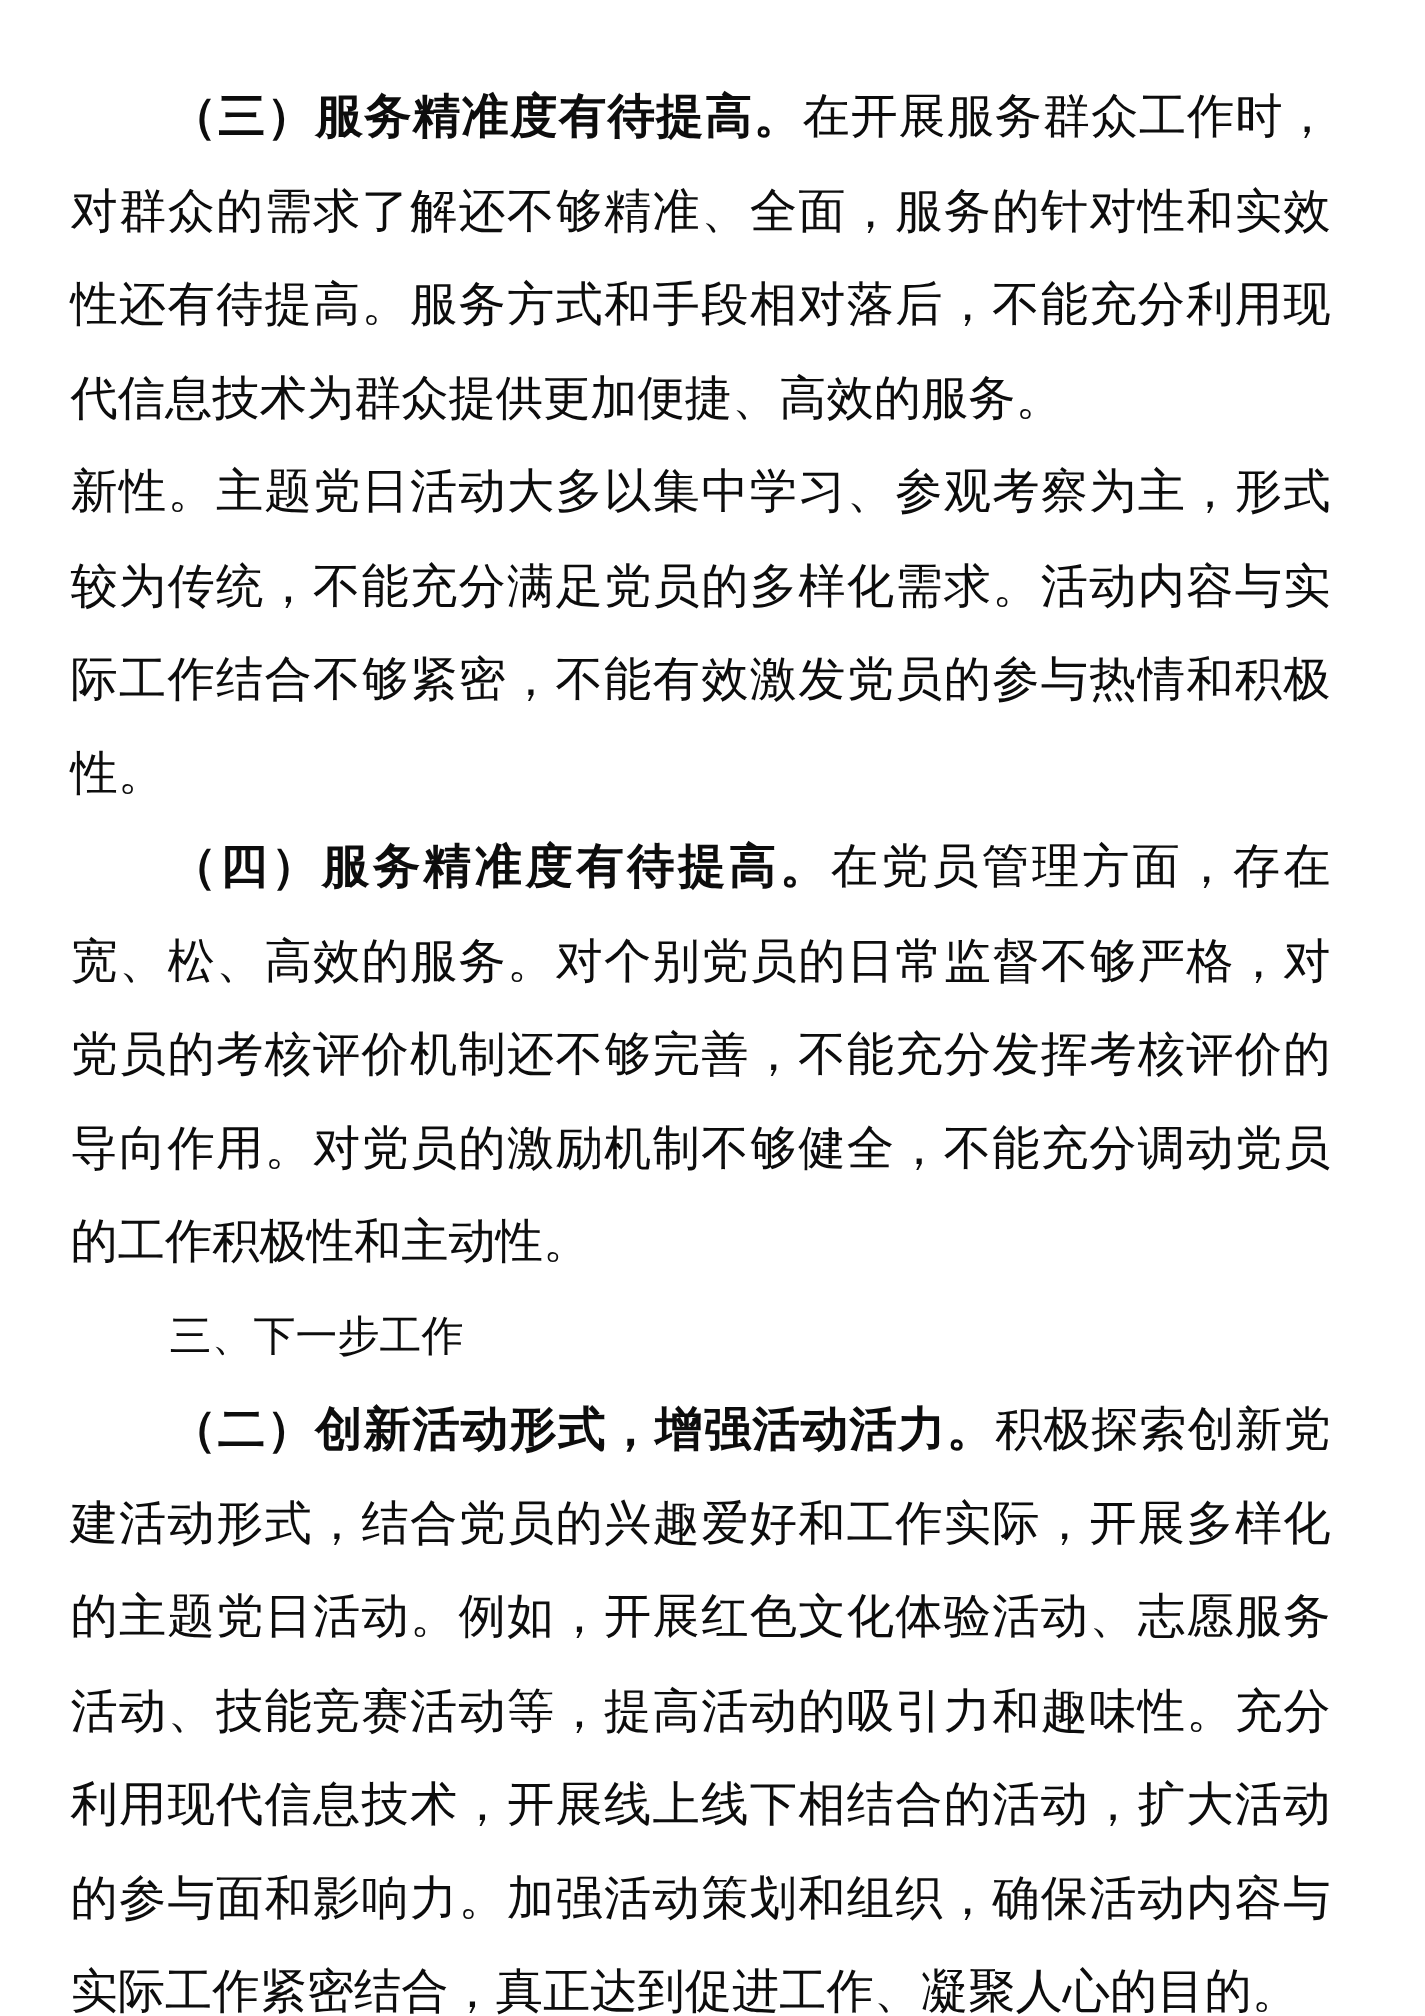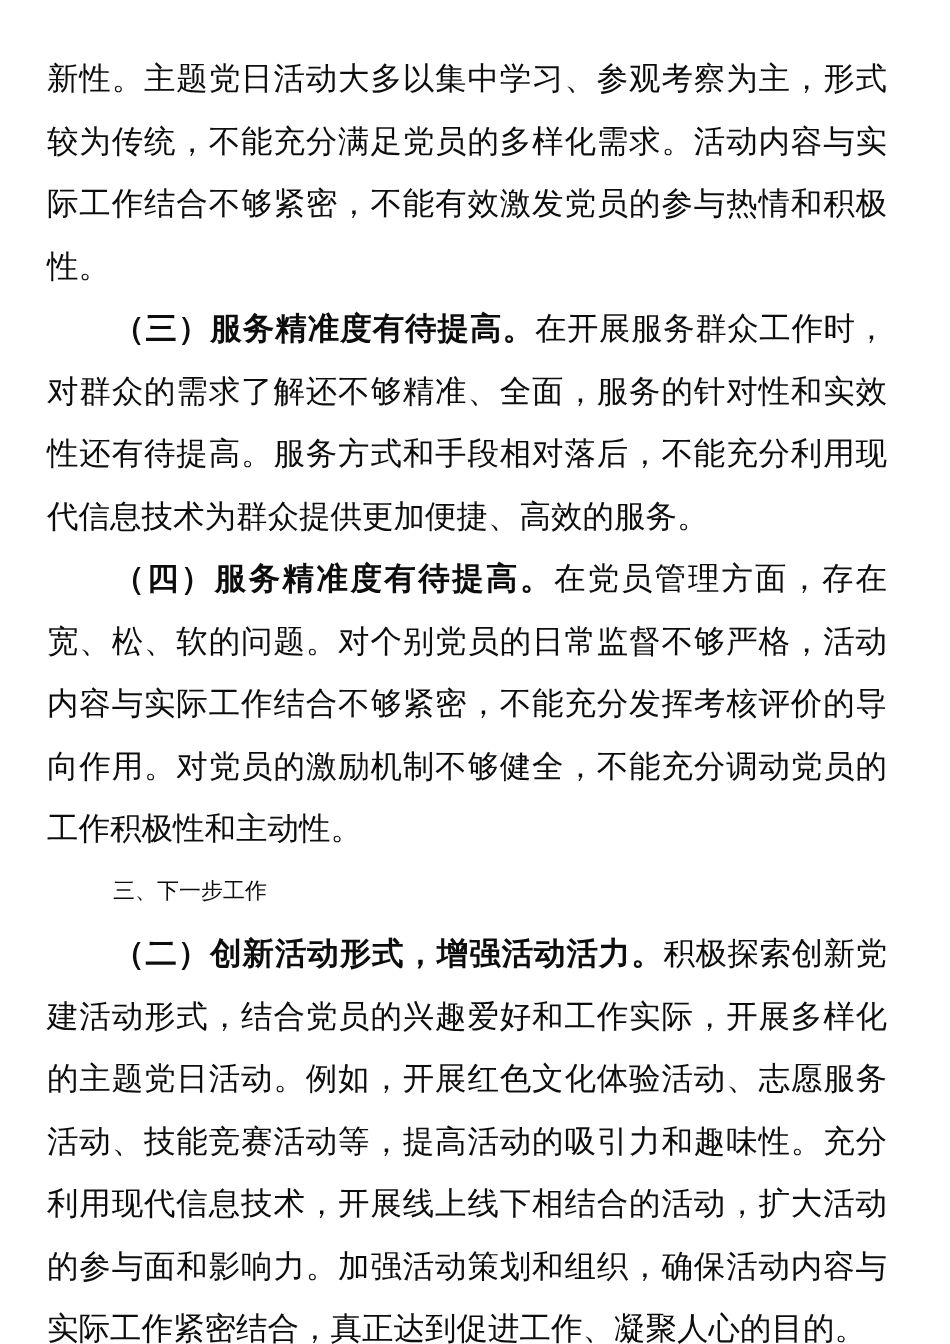--- a/index.html
+++ b/index.html
@@ -41,38 +41,38 @@
   }
   .para.indent {
     text-indent: 66px;
   }
   .lead {
     font-weight: bold;
     letter-spacing: 0.4px;
   }
   .sec-heading {
     margin: 0;
-    font-size: 22px;
+    font-size: 28px;
     line-height: 62.5px;
     font-weight: normal;
     text-indent: 66px;
     color: #0d0d0d;
   }
 </style>
 </head>
 <body>
 
 <div class="page">
   <div class="doc-body">
 
+    <p class="para indent"><span class="lead">（三）服务精准度有待提高。</span><span>在开展服务群众工作时，对群众的需求了解还不够精准、全面，服务的针对性和实效性还有待提高。服务方式和手段相对落后，不能充分利用现代信息技术为群众提供更加便捷、高效的服务。</span></p>
+
     <p class="para">新性。主题党日活动大多以集中学习、参观考察为主，形式较为传统，不能充分满足党员的多样化需求。活动内容与实际工作结合不够紧密，不能有效激发党员的参与热情和积极性。</p>
 
-    <p class="para indent"><span class="lead">（三）服务精准度有待提高。</span><span>在开展服务群众工作时，对群众的需求了解还不够精准、全面，服务的针对性和实效性还有待提高。服务方式和手段相对落后，不能充分利用现代信息技术为群众提供更加便捷、高效的服务。</span></p>
-
-    <p class="para indent"><span class="lead">（四）服务精准度有待提高。</span><span>在党员管理方面，存在宽、松、软的问题。对个别党员的日常监督不够严格，活动内容与实际工作结合不够紧密，不能充分发挥考核评价的导向作用。对党员的激励机制不够健全，不能充分调动党员的工作积极性和主动性。</span></p>
+    <p class="para indent"><span class="lead">（四）服务精准度有待提高。</span><span>在党员管理方面，存在宽、松、高效的服务。对个别党员的日常监督不够严格，对党员的考核评价机制还不够完善，不能充分发挥考核评价的导向作用。对党员的激励机制不够健全，不能充分调动党员的工作积极性和主动性。</span></p>
 
     <p class="sec-heading">三、下一步工作</p>
 
 
     <p class="para indent"><span class="lead">（二）创新活动形式，增强活动活力。</span><span>积极探索创新党建活动形式，结合党员的兴趣爱好和工作实际，开展多样化的主题党日活动。例如，开展红色文化体验活动、志愿服务活动、技能竞赛活动等，提高活动的吸引力和趣味性。充分利用现代信息技术，开展线上线下相结合的活动，扩大活动的参与面和影响力。加强活动策划和组织，确保活动内容与实际工作紧密结合，真正达到促进工作、凝聚人心的目的。</span></p>
 
   </div>
 </div>
 
 </body></html>

